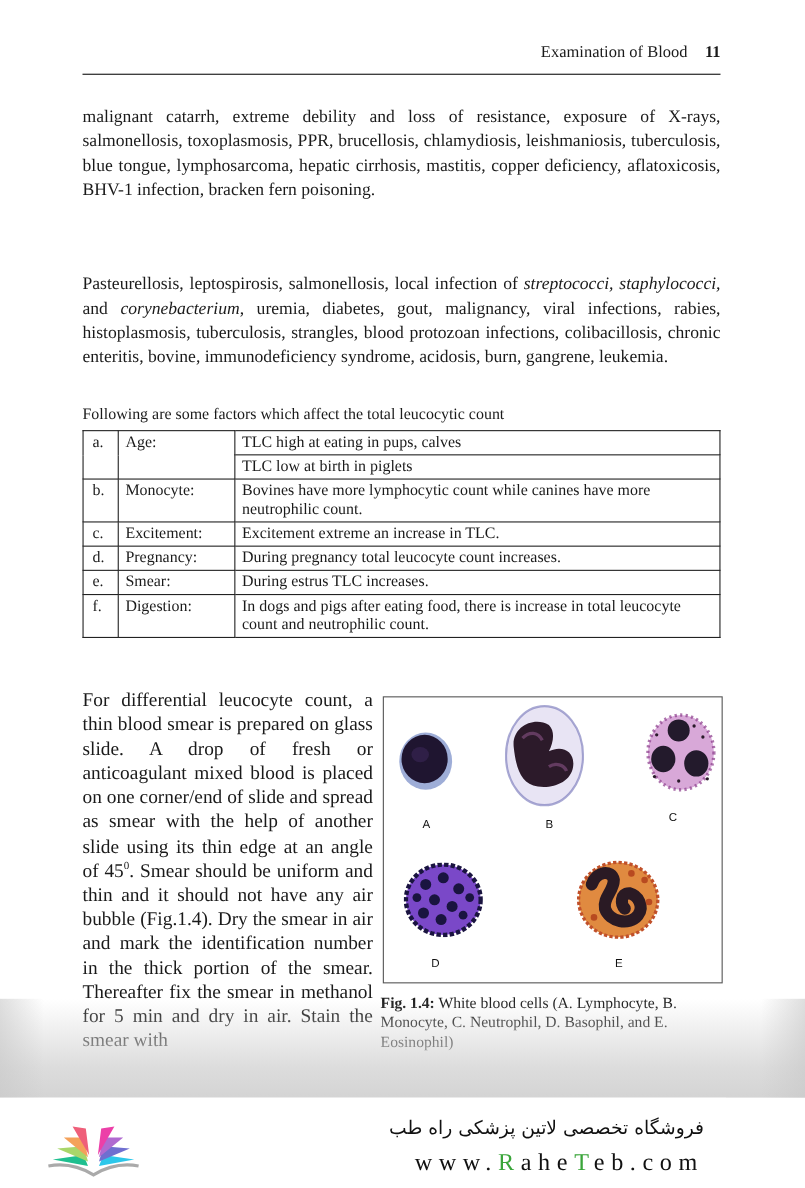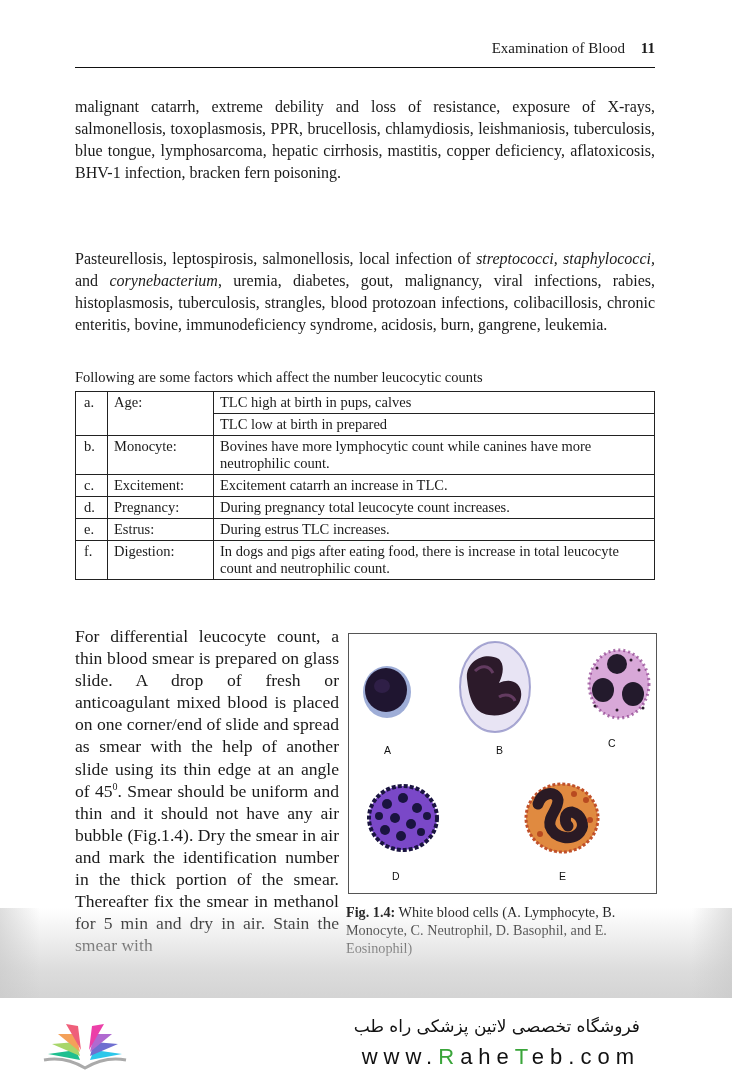--- a/index.html
+++ b/index.html
@@ -36,68 +36,68 @@
     .figure { position: absolute; left: 348px; top: 633px; width: 309px; height: 261px; border: 1.5px solid #555; background: #fff; }
     .cell { position: absolute; }
     .cell-label { position: absolute; font-family: "Liberation Sans", "DejaVu Sans", sans-serif; font-size: 10.5px; color: #111; }
 
     .fig-caption { position: absolute; left: 346px; top: 903px; width: 310px; font-size: 14.2px; line-height: 18px; }
     .fig-caption b { font-weight: bold; }
 
     .footer { position: absolute; left: 0; top: 998px; width: 660px; height: 82px; background: #ffffff; }
     .logo { position: absolute; left: 40px; top: 12px; width: 90px; height: 62px; }
     .store-name { position: absolute; right: 20px; top: 18px; font-family: "DejaVu Sans", sans-serif; font-size: 17px; direction: rtl; color: #111; }
-    .store-url { position: absolute; right: 20px; top: 46px; font-family: Liberation Sans, sans-serif; font-size: 22px; letter-spacing: 6px; color: #111; }
+    .store-url { position: absolute; right: 20px; top: 46px; font-family: Liberation Serif, serif; font-size: 22px; letter-spacing: 6px; color: #111; }
     .store-url .accent { color: #3aa53a; }
   </style>
 </head>
 <body>
 
 <div class="page">
 
   <div class="running-head">
     <span class="rh-title">Examination of Blood</span>
     <span class="rh-page">11</span>
   </div>
 
   <p class="body-text p1">malignant catarrh, extreme debility and loss of resistance, exposure of X-rays, salmonellosis, toxoplasmosis, PPR, brucellosis, chlamydiosis, leishmaniosis, tuberculosis, blue tongue, lymphosarcoma, hepatic cirrhosis, mastitis, copper deficiency, aflatoxicosis, BHV-1 infection, bracken fern poisoning.</p>
 
 
   <p class="body-text p3"><span>Pasteurellosis, leptospirosis, salmonellosis, local infection of </span><i>streptococci, staphylococci,</i><span> and </span><i>corynebacterium</i><span>, uremia, diabetes, gout, malignancy, viral infections, rabies, histoplasmosis, tuberculosis, strangles, blood protozoan infections, colibacillosis, chronic enteritis, bovine, immunodeficiency syndrome, acidosis, burn, gangrene, leukemia.</span></p>
 
-  <div class="table-caption">Following are some factors which affect the number leucocytic counts</div>
+  <div class="table-caption">Following are some factors which affect the total leucocytic count</div>
 
   <table class="factors">
     <tbody>
       <tr>
         <td class="c-letter" rowspan="2">a.</td>
         <td class="c-factor" rowspan="2">Age:</td>
-        <td>TLC high at birth in pups, calves</td>
+        <td>TLC high at eating in pups, calves</td>
       </tr>
       <tr>
-        <td>TLC low at birth in prepared</td>
+        <td>TLC low at birth in piglets</td>
       </tr>
       <tr>
         <td class="c-letter">b.</td>
         <td class="c-factor">Monocyte:</td>
         <td>Bovines have more lymphocytic count while canines have more neutrophilic count.</td>
       </tr>
       <tr>
         <td class="c-letter">c.</td>
         <td class="c-factor">Excitement:</td>
-        <td>Excitement catarrh an increase in TLC.</td>
+        <td>Excitement extreme an increase in TLC.</td>
       </tr>
       <tr>
         <td class="c-letter">d.</td>
         <td class="c-factor">Pregnancy:</td>
         <td>During pregnancy total leucocyte count increases.</td>
       </tr>
       <tr>
         <td class="c-letter">e.</td>
-        <td class="c-factor">Estrus:</td>
+        <td class="c-factor">Smear:</td>
         <td>During estrus TLC increases.</td>
       </tr>
       <tr>
         <td class="c-letter">f.</td>
         <td class="c-factor">Digestion:</td>
         <td>In dogs and pigs after eating food, there is increase in total leucocyte count and neutrophilic count.</td>
       </tr>
     </tbody>
   </table>
 

